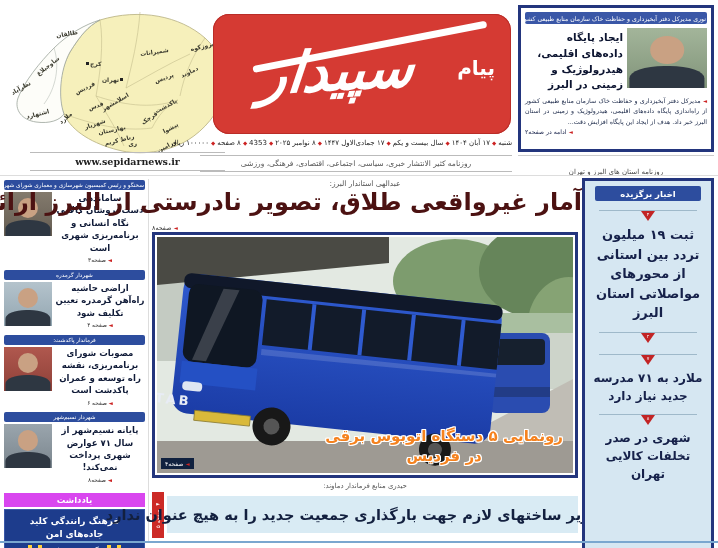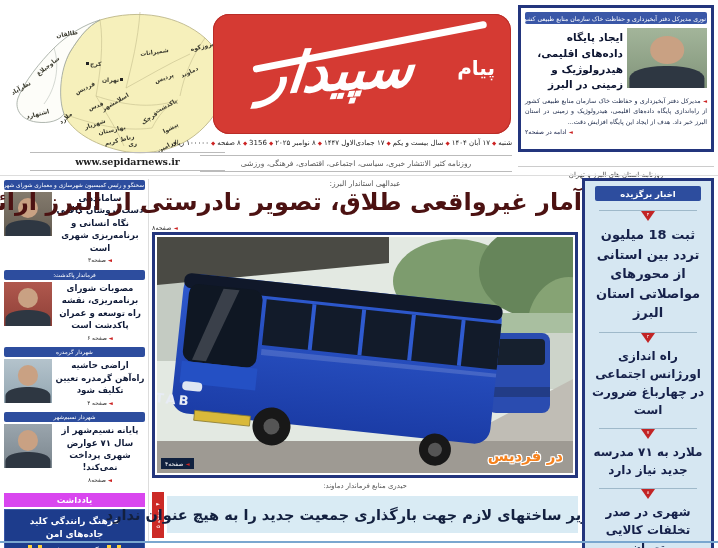--- a/index.html
+++ b/index.html
@@ -33,22 +33,22 @@
   
   .tr-box{position:absolute;left:518px;top:5px;width:196px;height:147px;border:3px solid #23357d;
           background:#fff;box-sizing:border-box;padding:4px;}
   .tr-label{background:#3a57a7;color:#fff;font-size:6.2px;text-align:center;padding:2.5px 1px;
             border-radius:2px;white-space:nowrap;overflow:hidden;}
   .tr-row{display:flex;gap:4px;margin-top:4px;}
   .tr-headline{flex:1;font-size:10.5px;font-weight:bold;color:#0c1430;text-align:right;
                line-height:1.5;padding-top:2px;}
   .tr-body{font-size:6.3px;color:#23304f;text-align:justify;line-height:1.65;margin-top:3px;}
   .tr-more{font-size:6.2px;color:#16214a;text-align:left;margin-top:1px;}
-  .region-note{position:absolute;left:518px;top:166px;width:196px;text-align:center;font-size:7px;
-               color:#444;border-top:1px solid #ccc;padding-top:4px;}
+  .region-note{position:absolute;left:518px;top:155px;width:196px;text-align:center;font-size:7px;
+               color:#444;border-top:1px solid #ccc;padding-top:12px;}
 
   .ar::before{content:"◄";color:#cc2424;font-size:0.9em;margin-left:2px;}
 
   .hrule{position:absolute;left:0;top:175px;width:718px;border-top:1px solid #ddd;}
   .vrule{position:absolute;left:148px;top:179px;height:362px;border-left:1px solid #ddd;}
   .bottom-rule{position:absolute;left:0;top:541px;width:718px;border-top:2px solid #7aa7cf;}
 
   
   .avatar{position:relative;overflow:hidden;background:linear-gradient(#aab6ba,#8d989c);flex:none;}
   .avatar::before{content:"";position:absolute;left:50%;top:14%;width:42%;height:46%;
@@ -176,21 +176,21 @@
 
   <div class="website">www.sepidarnews.ir</div>
 
   <div class="logo">
     <div class="logo-stroke"></div>
     <div class="logo-main">سپیدار</div>
     <div class="logo-prefix">پیام</div>
   </div>
 
   <div class="dateline">
-    <span>شنبه</span><span class="sep"></span><span>۱۷ آبان ۱۴۰۴</span><span class="sep"></span><span>سال بیست و یکم</span><span class="sep"></span><span>۱۷ جمادی‌الاول ۱۴۴۷</span><span class="sep"></span><span>۸ نوامبر ۲۰۲۵</span><span class="sep"></span><span>3156</span><span class="sep"></span><span>۸ صفحه</span><span class="sep"></span><span>۱۰۰۰۰۰ ریال</span>
+    <span>شنبه</span><span class="sep"></span><span>۱۷ آبان ۱۴۰۴</span><span class="sep"></span><span>سال بیست و یکم</span><span class="sep"></span><span>۱۷ جمادی‌الاول ۱۴۴۷</span><span class="sep"></span><span>۸ نوامبر ۲۰۲۵</span><span class="sep"></span><span>4353</span><span class="sep"></span><span>۸ صفحه</span><span class="sep"></span><span>۱۰۰۰۰۰ ریال</span>
   </div>
   <div class="tagline">روزنامه کثیر الانتشار خبری، سیاسی، اجتماعی، اقتصادی، فرهنگی، ورزشی</div>
 
   <div class="tr-box">
     <div class="tr-label">نوری مدیرکل دفتر آبخیزداری و حفاظت خاک سازمان منابع طبیعی کشور:</div>
     <div class="tr-row">
       <div class="avatar av-tr" style="width:80px;height:60px;"></div>
       <div class="tr-headline">ایجاد پایگاه داده‌های اقلیمی، هیدرولوژیک و زمینی در البرز</div>
     </div>
     <div class="tr-body"><span class="ar"></span><span>مدیرکل دفتر آبخیزداری و حفاظت خاک سازمان منابع طبیعی کشور از راه‌اندازی پایگاه داده‌های اقلیمی، هیدرولوژیک و زمینی در استان البرز خبر داد. هدف از ایجاد این پایگاه افزایش دقت...</span></div>
@@ -208,38 +208,38 @@
       <div class="lc-row">
         <div class="lc-head">
           <span>ساماندهی دست‌فروشان کالایی نگاه انسانی و برنامه‌ریزی شهری است</span>
           <div class="lc-pref"><span class="ar"></span><span>صفحه۳</span></div>
         </div>
         <div class="avatar av1 lc-photo"></div>
       </div>
     </div>
 
     <div class="lc-item">
+      <div class="lc-label">شهردار گرمدره</div>
+      <div class="lc-row">
+        <div class="lc-head">
+          <span>اراضی حاشیه راه‌آهن گرمدره تعیین تکلیف شود</span>
+          <div class="lc-pref"><span class="ar"></span><span>صفحه ۴</span></div>
+        </div>
+        <div class="avatar av2 lc-photo"></div>
+      </div>
+    </div>
+
+    <div class="lc-item">
       <div class="lc-label">فرماندار پاکدشت:</div>
       <div class="lc-row">
         <div class="lc-head">
           <span>مصوبات شورای برنامه‌ریزی، نقشه راه توسعه و عمران پاکدشت است</span>
           <div class="lc-pref"><span class="ar"></span><span>صفحه ۶</span></div>
         </div>
         <div class="avatar av3 lc-photo"></div>
-      </div>
-    </div>
-
-    <div class="lc-item">
-      <div class="lc-label">شهردار گرمدره</div>
-      <div class="lc-row">
-        <div class="lc-head">
-          <span>اراضی حاشیه راه‌آهن گرمدره تعیین تکلیف شود</span>
-          <div class="lc-pref"><span class="ar"></span><span>صفحه ۴</span></div>
-        </div>
-        <div class="avatar av2 lc-photo"></div>
       </div>
     </div>
 
     <div class="lc-item">
       <div class="lc-label">شهردار نسیم‌شهر</div>
       <div class="lc-row">
         <div class="lc-head">
           <span>پایانه نسیم‌شهر از سال ۷۱ عوارض شهری پرداخت نمی‌کند!</span>
           <div class="lc-pref"><span class="ar"></span><span>صفحه۸</span></div>
         </div>
@@ -309,48 +309,48 @@
             <circle cx="120" cy="196" r="8" fill="#555"></circle>
           <circle cx="285" cy="202" r="16" fill="#181818"></circle>
             <circle cx="285" cy="202" r="7" fill="#555"></circle>
           <text class="bus-brand" x="38" y="184" font-size="13" fill="#e8ecf5">SH≡TAB</text>
           <rect x="42" y="188" width="56" height="10" fill="#d9b93a" stroke="#8a7a30" stroke-width="0.8"></rect>
           <polygon points="102,120 338,120 338,124 102,126" fill="#ffffff" opacity="0.15"></polygon>
         </g>
       </svg>
       <div class="photo-badge"><span class="ar"></span><span>صفحه۴</span></div>
       <div class="photo-caption">
+        <div class="cap1">رونمایی ۵ دستگاه اتوبوس برقی</div>
         <div class="cap2">در فردیس</div>
       </div>
     </div>
   </div>
 
   <div class="kicker2">حیدری منابع فرماندار دماوند:</div>
   <div class="vbadge">
       <span>صفحه ۵</span>
     </div>
   <div class="bottom-bar">دماوند زیر ساختهای لازم جهت بارگذاری جمعیت جدید را به هیچ عنوان ندارد</div>
 
   <div class="sidebar">
     <div class="sb-header">اخبار برگزیده</div>
 
     <div class="sb-item">
       <div class="sb-sep">
         <span class="tri"></span>
         <span class="tri-num">۴</span>
       </div>
-      <div class="sb-text big">ثبت 18 میلیون تردد بین استانی از محورهای مواصلاتی استان البرز</div>
+      <div class="sb-text big">ثبت ۱۹ میلیون تردد بین استانی از محورهای مواصلاتی استان البرز</div>
     </div>
 
     <div class="sb-item">
       <div class="sb-sep">
         <span class="tri"></span>
         <span class="tri-num">۲</span>
       </div>
-      <div class="sb-text">راه اندازی اورژانس اجتماعی در چهارباغ ضرورت است</div>
     </div>
 
     <div class="sb-item">
       <div class="sb-sep">
         <span class="tri"></span>
         <span class="tri-num">۷</span>
       </div>
       <div class="sb-text">ملارد به ۷۱ مدرسه جدید نیاز دارد</div>
     </div>
 

